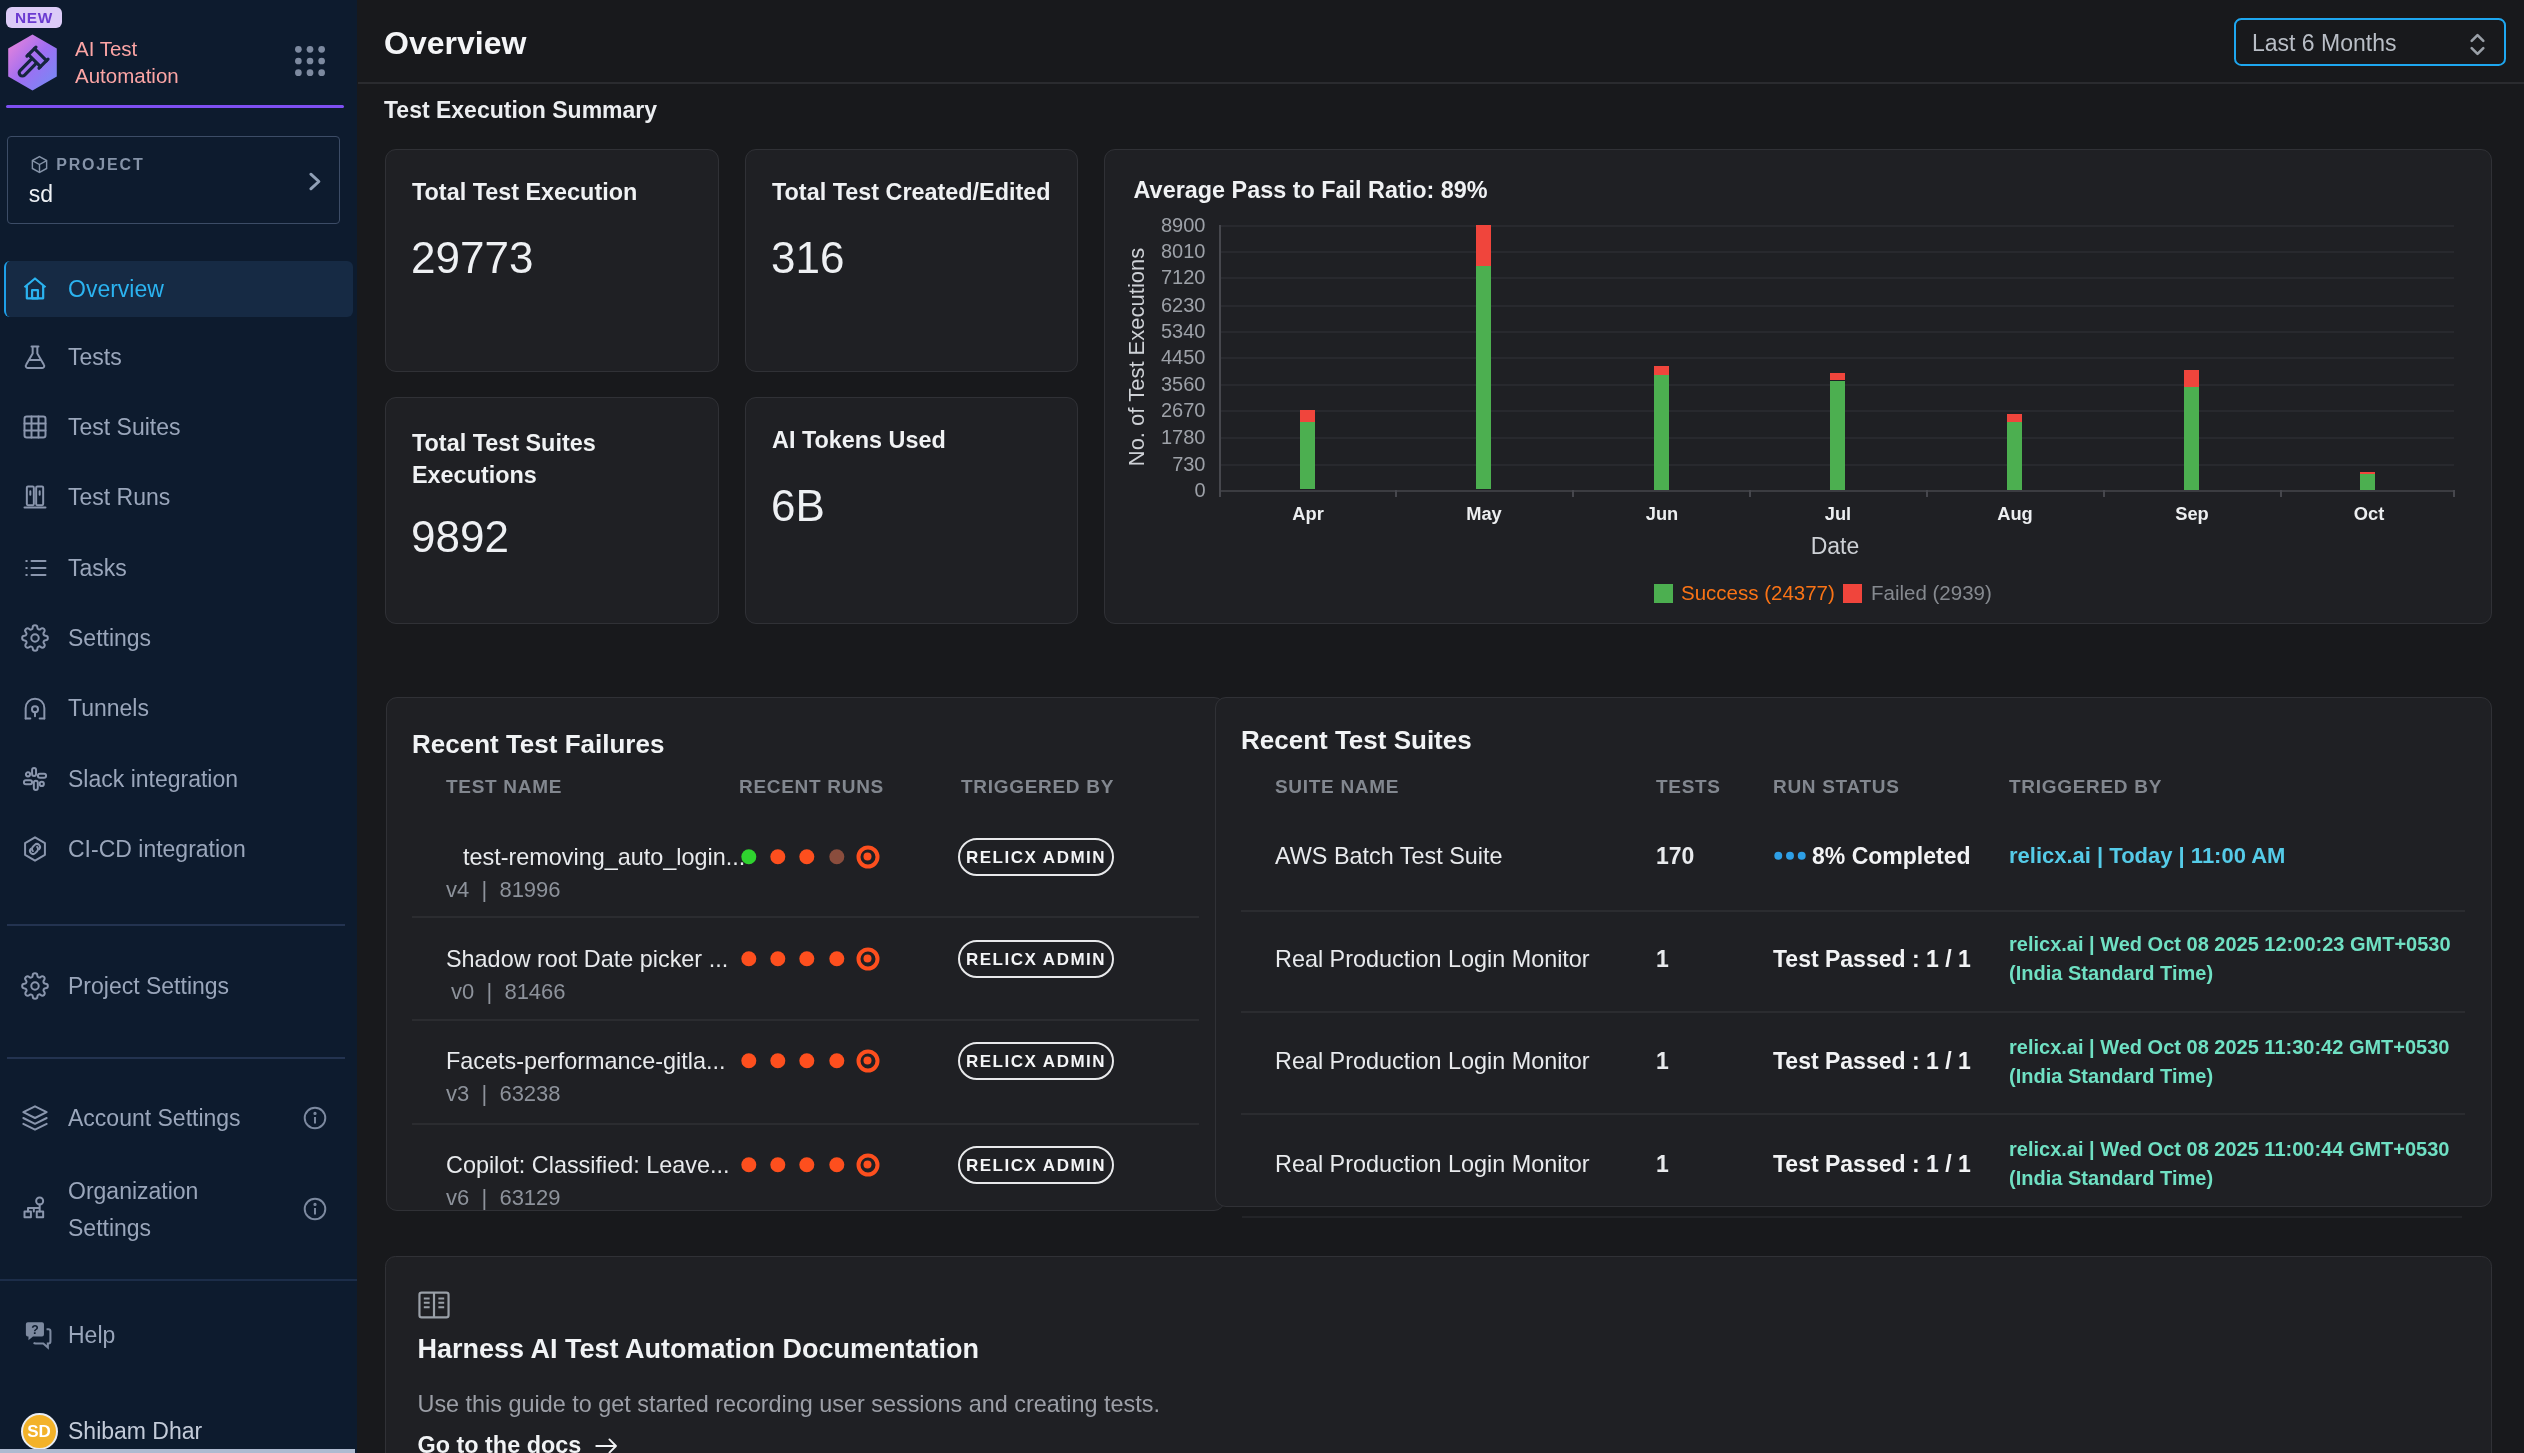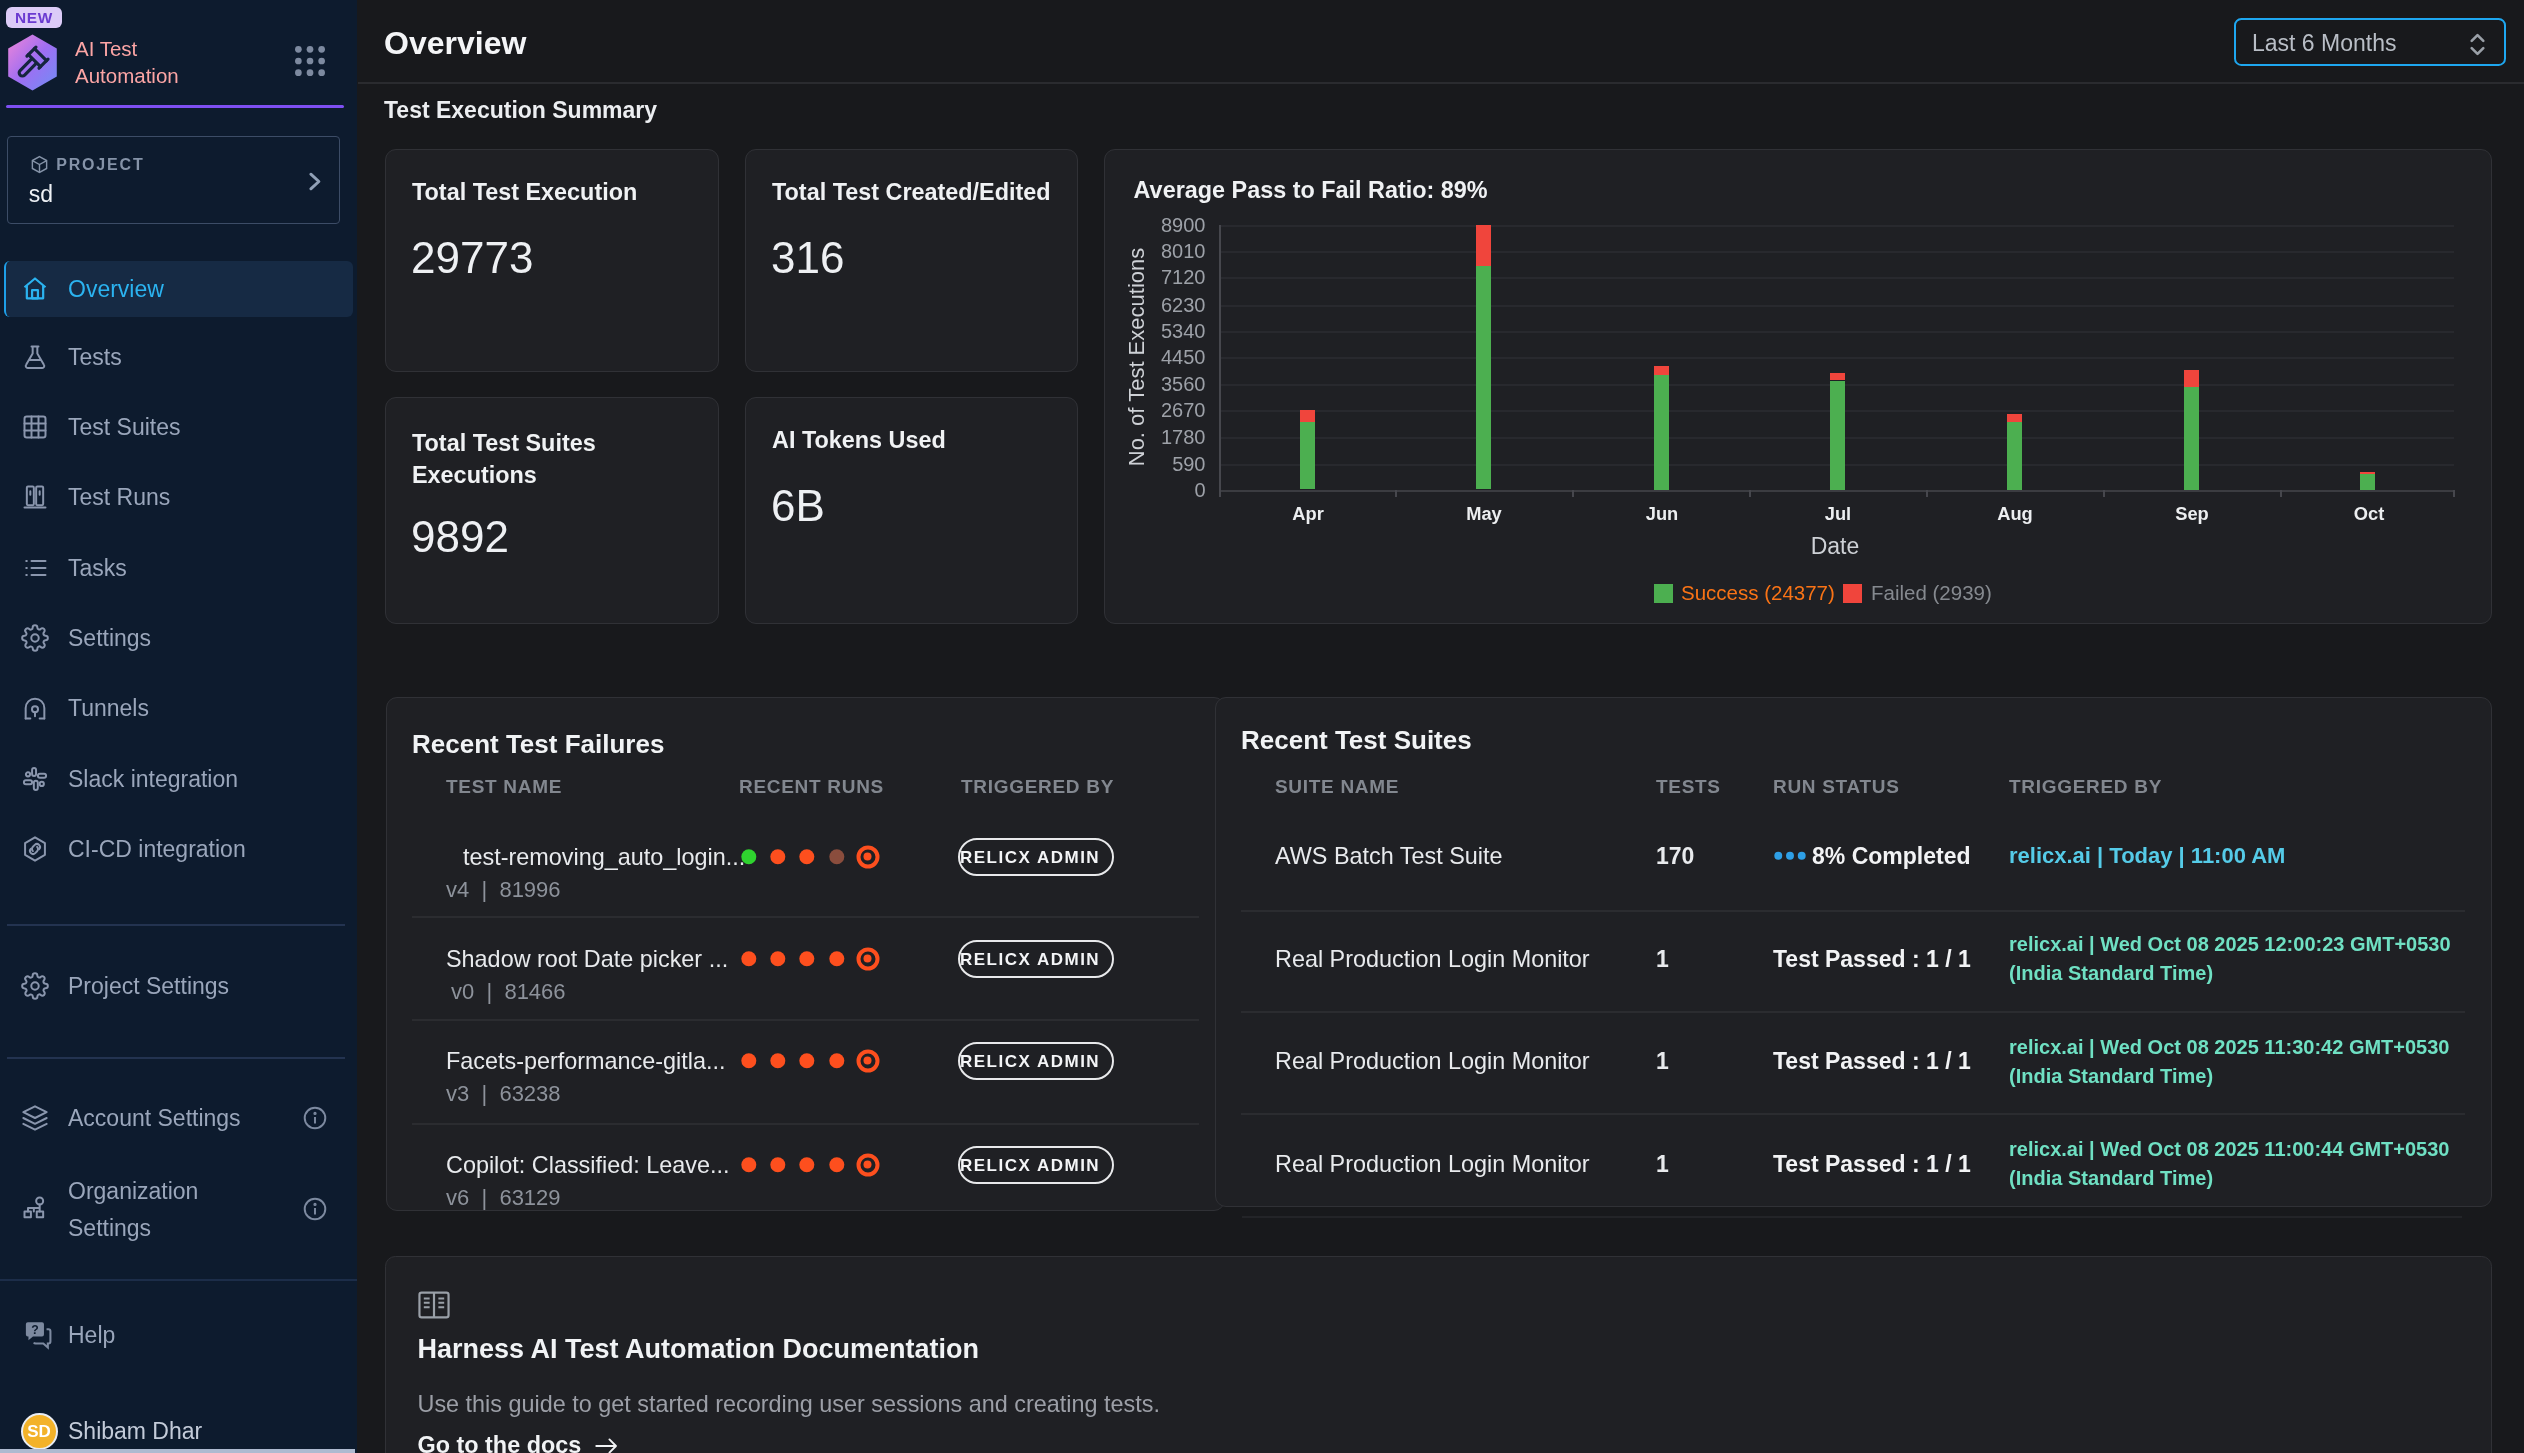--- a/index.html
+++ b/index.html
@@ -14,21 +14,21 @@
   .nicon { width:28px; height:28px; fill:none; stroke:#8a96ad; stroke-width:1.7; stroke-linecap:round; stroke-linejoin:round; }
   .grid { position:absolute; height:1.5px; background:#28292e; }
   .ylab { position:absolute; color:#9da1a8; font-size:20px; text-align:right; width:88px; transform:translateY(-50%); }
   .xlab { position:absolute; color:#eceef0; font-weight:bold; font-size:18.3px; transform:translate(-50%,-50%); }
   .thead { position:absolute; color:#82878f; font-weight:bold; font-size:19px; letter-spacing:0.7px; transform:translateY(-50%); white-space:nowrap; }
   .tname { position:absolute; color:#e8eaed; font-size:23.4px; transform:translateY(-50%); white-space:nowrap; }
   .tsub { position:absolute; color:#8d929b; font-size:22px; transform:translateY(-50%); white-space:nowrap; }
   .dot { position:absolute; width:15.4px; height:15.4px; border-radius:50%; transform:translate(-50%,-50%); }
   .ring { position:absolute; width:23px; height:23px; border-radius:50%; border:4.4px solid #fd4f1e; transform:translate(-50%,-50%); }
   .ring::after { content:""; position:absolute; left:2.6px; top:2.6px; width:8.8px; height:8.8px; border-radius:50%; background:#fd4f1e; }
-  .pill { position:absolute; width:156px; height:38px; border:2.2px solid #e8e9eb; border-radius:20.5px; color:#f4f5f7; font-weight:bold; font-size:17px; letter-spacing:1.5px; text-align:left; line-height:35px; transform:translateY(-50%); }
+  .pill { position:absolute; width:156px; height:38px; border:2.2px solid #e8e9eb; border-radius:20.5px; color:#f4f5f7; font-weight:bold; font-size:17px; letter-spacing:1.5px; text-align:center; line-height:35px; transform:translateY(-50%); }
   .rowline { position:absolute; height:1.5px; background:#2b2c30; }
   .teal { position:absolute; color:#6fe0c3; font-weight:bold; font-size:20px; line-height:28.6px; }
 </style>
 </head>
 <body>
 
 <div class="abs" id="sidebar" style="left:0; top:0; width:357px; height:1453px; background:#0d1b2e;">
 
   <div class="abs" style="left:5.9px; top:7.3px; width:56px; height:21px; background:#dcccf8; border-radius:5.9px; color:#6a3bd0; font-weight:bold; font-size:15.4px; text-align:center; line-height:21px; letter-spacing:0.7px;">NEW</div>
 
@@ -247,21 +247,21 @@
 
   <div class="ylab" style="left:12.5px; top:75px;">8900</div>
   <div class="ylab" style="left:12.5px; top:101px;">8010</div>
   <div class="ylab" style="left:12.5px; top:127px;">7120</div>
   <div class="ylab" style="left:12.5px; top:155px;">6230</div>
   <div class="ylab" style="left:12.5px; top:181px;">5340</div>
   <div class="ylab" style="left:12.5px; top:207px;">4450</div>
   <div class="ylab" style="left:12.5px; top:234px;">3560</div>
   <div class="ylab" style="left:12.5px; top:260px;">2670</div>
   <div class="ylab" style="left:12.5px; top:287px;">1780</div>
-  <div class="ylab" style="left:12.5px; top:314px;">590</div>
+  <div class="ylab" style="left:12.5px; top:314px;">730</div>
   <div class="ylab" style="left:12.5px; top:340px;">0</div>
 
   <div class="abs" style="left:32px; top:207px; color:#ced1d6; font-size:22px; transform:translate(-50%,-50%) rotate(-90deg); white-space:nowrap;">No. of Test Executions</div>
 
   <div class="bar" style="left:195px; top:260px; width:15.4px; height:12.5px; background:#f0453c;"></div>
   <div class="bar" style="left:195px; top:272px; width:15.4px; height:67px; background:#4caf50;"></div>
   <div class="bar" style="left:371px; top:75px; width:15.4px; height:42px; background:#f0453c;"></div>
   <div class="bar" style="left:371px; top:116px; width:15.4px; height:223px; background:#4caf50;"></div>
   <div class="bar" style="left:549px; top:216px; width:15.4px; height:8.8px; background:#f0453c;"></div>
   <div class="bar" style="left:549px; top:225px; width:15.4px; height:115px; background:#4caf50;"></div>

